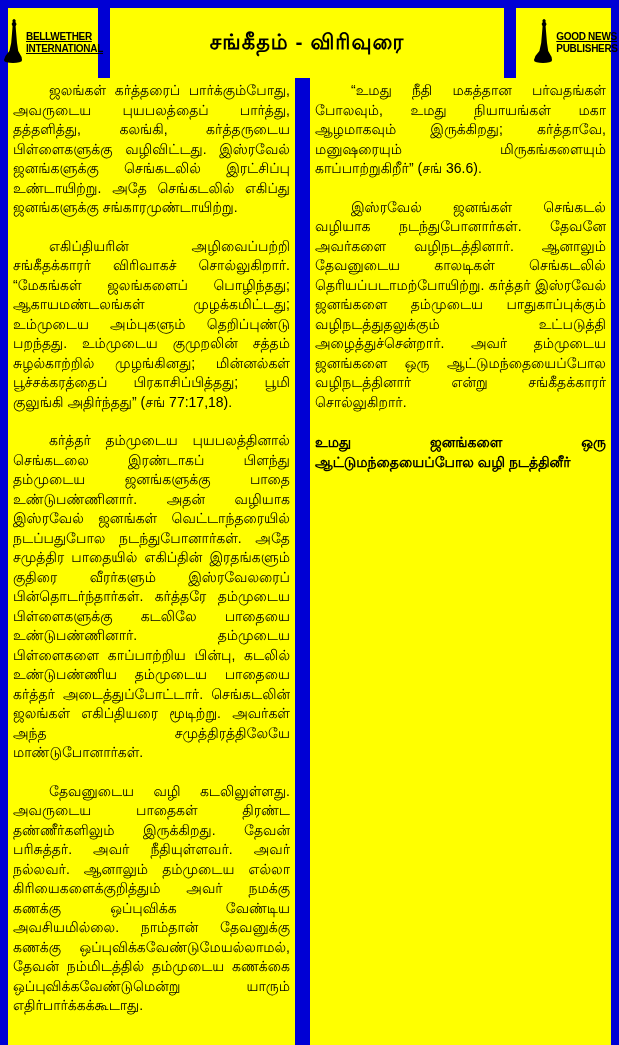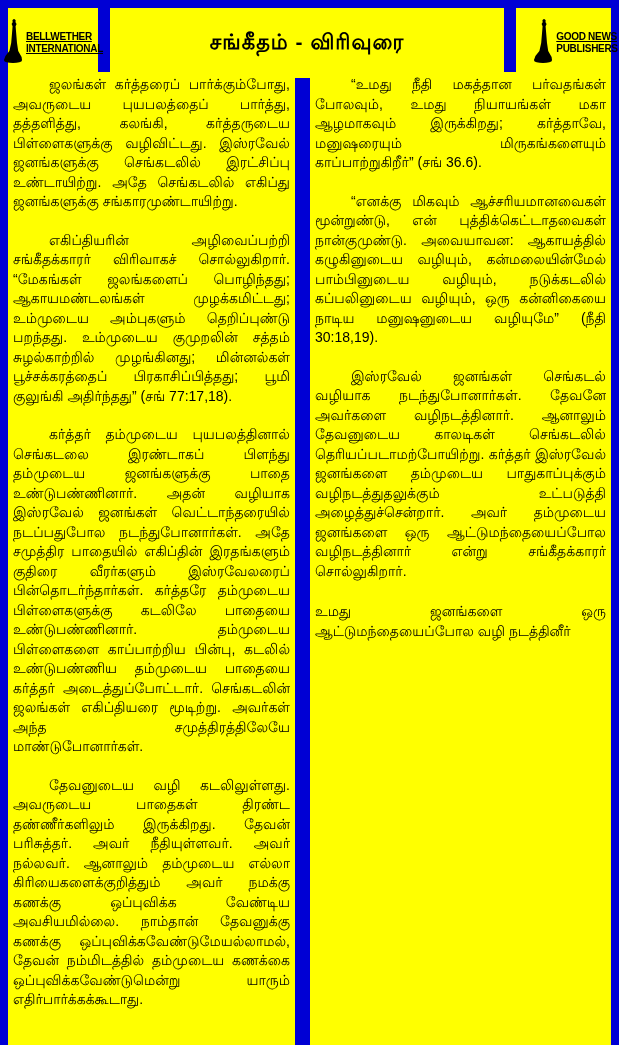--- a/index.html
+++ b/index.html
@@ -12,21 +12,21 @@
   }
   .page{
     position:absolute;inset:0;
     background:#0000d4;
     padding:8px;
     box-sizing:border-box;
   }
   .header{
     display:flex;
     height:54px;
-    margin-bottom:10px;
+    margin-bottom:16px;
   }
   .panel{background:#ffff00;}
   .logo-box{
     width:90px;height:70px;
     display:flex;align-items:center;justify-content:center;
     gap:3px;box-sizing:border-box;padding:2px 3px;
   }
   .logo-box.right-logo{width:95px;padding-left:27px;}
   .logo-fig{flex:0 0 auto;}
   .logo-text{
@@ -63,21 +63,21 @@
     font-size:14px;
     line-height:19.5px;
     text-align:justify;
     overflow:hidden;
   }
   .col.left-col{width:287px;margin-right:15px;}
   .col.right-col{width:301px;}
   .col p{margin:0 0 19px 0;text-indent:36px;}
   .col p:last-child{margin-bottom:0;}
   .rc-heading{
-    font-weight:normal;
+    font-weight:bold;
     text-indent:0 !important;
     margin:21px 0 19px 0 !important;
   }
   .bold-par{font-weight:bold;}
 </style>
 </head>
 <body>
 
 <div class="page">
 
@@ -119,20 +119,19 @@
 
     <div class="panel col left-col">
       <p>ஜலங்கள் கர்த்தரைப் பார்க்கும்போது, அவருடைய புயபலத்தைப் பார்த்து, தத்தளித்து, கலங்கி, கர்த்தருடைய பிள்ளைகளுக்கு வழிவிட்டது. இஸ்ரவேல் ஜனங்களுக்கு செங்கடலில் இரட்சிப்பு உண்டாயிற்று. அதே செங்கடலில் எகிப்து ஜனங்களுக்கு சங்காரமுண்டாயிற்று.</p>
       <p>எகிப்தியரின் அழிவைப்பற்றி சங்கீதக்காரர் விரிவாகச் சொல்லுகிறார். “மேகங்கள் ஜலங்களைப் பொழிந்தது; ஆகாயமண்டலங்கள் முழக்கமிட்டது; உம்முடைய அம்புகளும் தெறிப்புண்டு பறந்தது. உம்முடைய குமுறலின் சத்தம் சுழல்காற்றில் முழங்கினது; மின்னல்கள் பூச்சக்கரத்தைப் பிரகாசிப்பித்தது; பூமி குலுங்கி அதிர்ந்தது” (சங் 77:17,18).</p>
       <p>கர்த்தர் தம்முடைய புயபலத்தினால் செங்கடலை இரண்டாகப் பிளந்து தம்முடைய ஜனங்களுக்கு பாதை உண்டுபண்ணினார். அதன் வழியாக இஸ்ரவேல் ஜனங்கள் வெட்டாந்தரையில் நடப்பதுபோல நடந்துபோனார்கள். அதே சமுத்திர பாதையில் எகிப்தின் இரதங்களும் குதிரை வீரர்களும் இஸ்ரவேலரைப் பின்தொடர்ந்தார்கள். கர்த்தரே தம்முடைய பிள்ளைகளுக்கு கடலிலே பாதையை உண்டுபண்ணினார். தம்முடைய பிள்ளைகளை காப்பாற்றிய பின்பு, கடலில் உண்டுபண்ணிய தம்முடைய பாதையை கர்த்தர் அடைத்துப்போட்டார். செங்கடலின் ஜலங்கள் எகிப்தியரை மூடிற்று. அவர்கள் அந்த சமுத்திரத்திலேயே மாண்டுபோனார்கள்.</p>
       <p>தேவனுடைய வழி கடலிலுள்ளது. அவருடைய பாதைகள் திரண்ட தண்ணீர்களிலும் இருக்கிறது. தேவன் பரிசுத்தர். அவர் நீதியுள்ளவர். அவர் நல்லவர். ஆனாலும் தம்முடைய எல்லா கிரியைகளைக்குறித்தும் அவர் நமக்கு கணக்கு ஒப்புவிக்க வேண்டிய அவசியமில்லை. நாம்தான் தேவனுக்கு கணக்கு ஒப்புவிக்கவேண்டுமேயல்லாமல், தேவன் நம்மிடத்தில் தம்முடைய கணக்கை ஒப்புவிக்கவேண்டுமென்று யாரும் எதிர்பார்க்கக்கூடாது.</p>
     </div>
 
     <div class="panel col right-col">
       <p>“உமது நீதி மகத்தான பர்வதங்கள் போலவும், உமது நியாயங்கள் மகா ஆழமாகவும் இருக்கிறது; கர்த்தாவே, மனுஷரையும் மிருகங்களையும் காப்பாற்றுகிறீர்” (சங் 36.6).</p>
-      <p>“எனக்கு மிகவும் ஆச்சரியமானவைகள் மூன்றுண்டு, என் புத்திக்கெட்டாதவைகள் நான்குமுண்டு. அவையாவன: ஆகாயத்தில் கழுகினுடைய வழியும், கன்மலையின்மேல் பாம்பினுடைய வழியும், நடுக்கடலில் கப்பலினுடைய வழியும், ஒரு கன்னிகையை நாடிய மனுஷனுடைய வழியுமே” (நீதி 30:18,19).</p>
       <p>இஸ்ரவேல் ஜனங்கள் செங்கடல் வழியாக நடந்துபோனார்கள். தேவனே அவர்களை வழிநடத்தினார். ஆனாலும் தேவனுடைய காலடிகள் செங்கடலில் தெரியப்படாமற்போயிற்று. கர்த்தர் இஸ்ரவேல் ஜனங்களை தம்முடைய பாதுகாப்புக்கும் வழிநடத்துதலுக்கும் உட்படுத்தி அழைத்துச்சென்றார். அவர் தம்முடைய ஜனங்களை ஒரு ஆட்டுமந்தையைப்போல வழிநடத்தினார் என்று சங்கீதக்காரர் சொல்லுகிறார்.</p>
       <p class="rc-heading">உமது ஜனங்களை ஒரு ஆட்டுமந்தையைப்போல வழி நடத்தினீர்</p>
     </div>
 
   </div>
 
 </div>
 
 </body></html>

